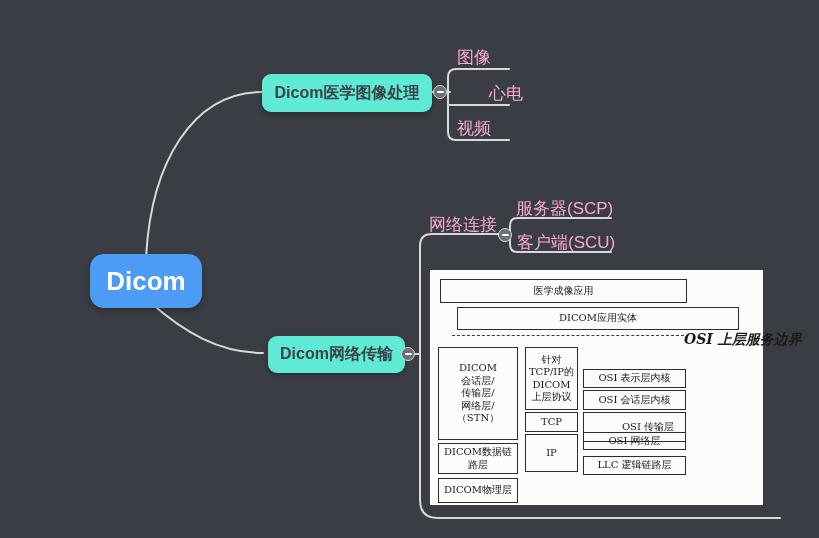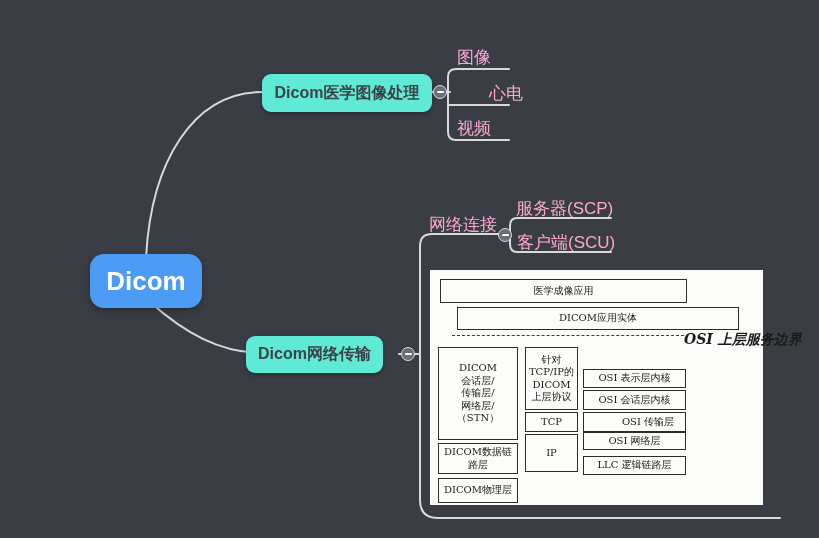--- a/index.html
+++ b/index.html
@@ -66,21 +66,21 @@
     <span>Dicom医学图像处理</span>
   </div>
   <div class="collapse-btn" style="left:433px;top:85px;">
     <div class="bar"></div>
   </div>
 
   <div class="line-topic" style="left:457px;top:46px;">图像</div>
   <div class="line-topic" style="left:457px;top:82px;margin-left:32px;">心电</div>
   <div class="line-topic" style="left:457px;top:117px;">视频</div>
 
-  <div class="node topic-box" style="left:246px;top:336px;width:137px;height:37px;">
+  <div class="node topic-box" style="left:268px;top:336px;width:137px;height:37px;">
     <span>Dicom网络传输</span>
   </div>
   <div class="collapse-btn" style="left:401px;top:347px;">
     <div class="bar"></div>
   </div>
 
   <div class="line-topic" style="left:429px;top:213px;">网络连接</div>
   <div class="collapse-btn" style="left:498px;top:228px;">
     <div class="bar"></div>
   </div>
@@ -109,19 +109,19 @@
       <div>针对</div>
       <div>TCP/IP的</div>
       <div>DICOM</div>
       <div>上层协议</div>
     </div>
     <div class="cell" style="left:95px;top:142px;width:53px;height:20px;">TCP</div>
     <div class="cell" style="left:95px;top:164px;width:53px;height:38px;">IP</div>
 
     <div class="cell" style="left:153px;top:99px;width:103px;height:19px;">OSI 表示层内核</div>
     <div class="cell" style="left:153px;top:120px;width:103px;height:20px;">OSI 会话层内核</div>
-    <div class="cell" style="left:153px;top:142px;width:103px;height:20px;padding-left:27px;">OSI 传输层</div>
+    <div class="cell" style="left:153px;top:142px;width:103px;height:30px;padding-left:27px;">OSI 传输层</div>
     <div class="cell" style="left:153px;top:162px;width:103px;height:18px;">OSI 网络层</div>
     <div class="cell" style="left:153px;top:186px;width:103px;height:19px;">LLC 逻辑链路层</div>
 
   </div>
 
 </div>
 
 </body></html>

